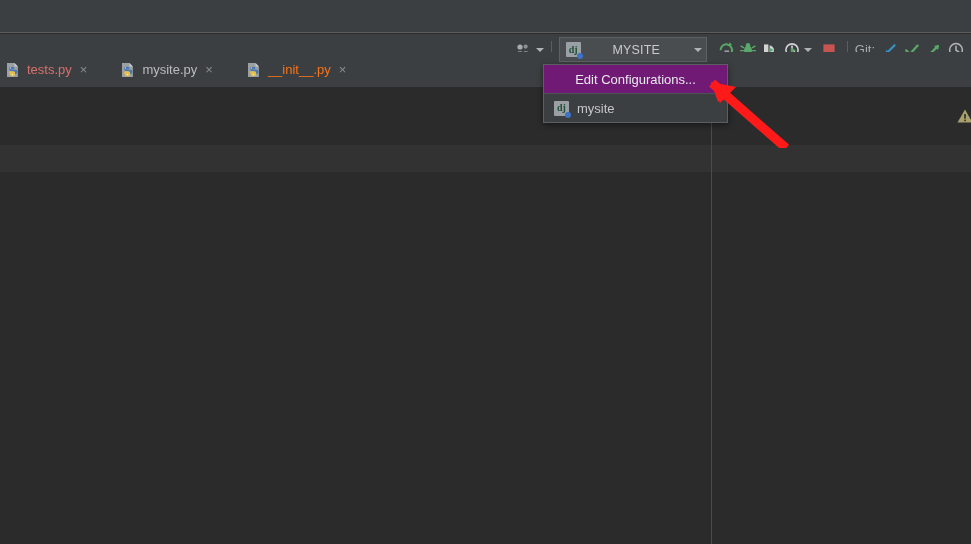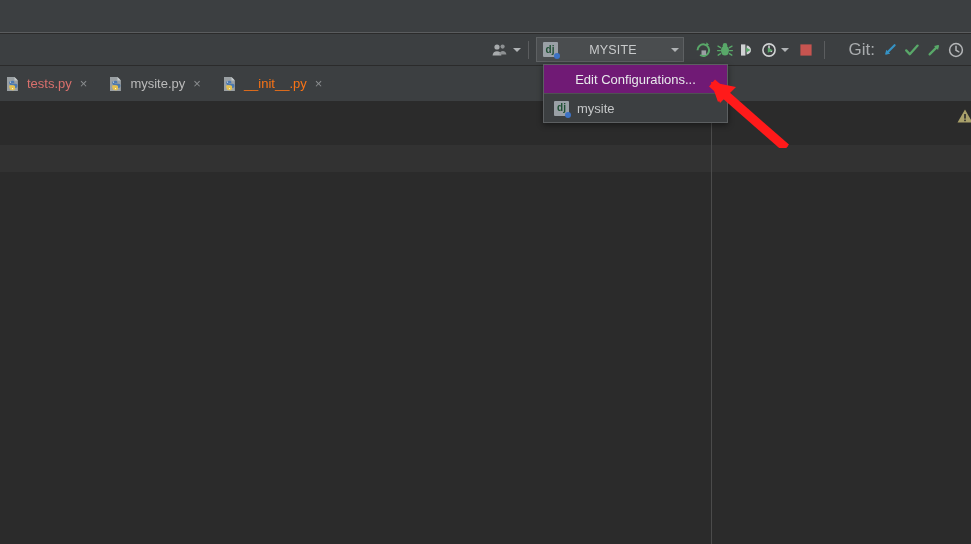--- a/index.html
+++ b/index.html
@@ -93,49 +93,49 @@
     width: 15px; height: 15px;
     background: #9aa0a6;
     border-radius: 1px;
     position: relative;
     display: inline-flex;
     align-items: center;
     justify-content: center;
     color: #1f4f34;
     font-size: 10px;
     font-weight: bold;
-    font-family: Liberation Sans, sans-serif;
+    font-family: Liberation Serif, serif;
     line-height: 1;
     flex: none;
     text-align: right;
   }
   .dj-icon::after {
     content: "";
     position: absolute;
     right: -2px; bottom: -2px;
     width: 6px; height: 6px;
     border-radius: 50%;
     background: #3d72c4;
   }
   .git-label {
     color: #a9acae;
-    font-size: 17px;
+    font-size: 13px;
     margin-right: 4px;
-    margin-left: 17px;
   }
 
   
   .tabbar {
     position: absolute;
-    left: 0; top: 66px;
+    left: 0; top: 52px;
     width: 971px; height: 35px;
     background: #3c3f41;
     display: flex;
     align-items: flex-start;
     box-sizing: border-box;
+    gap: 12px;
   }
   .tab {
     display: flex;
     align-items: center;
     height: 35px;
     padding: 0 8px 0 6px;
     gap: 6px;
     box-sizing: border-box;
   }
   .tab .tab-label {

